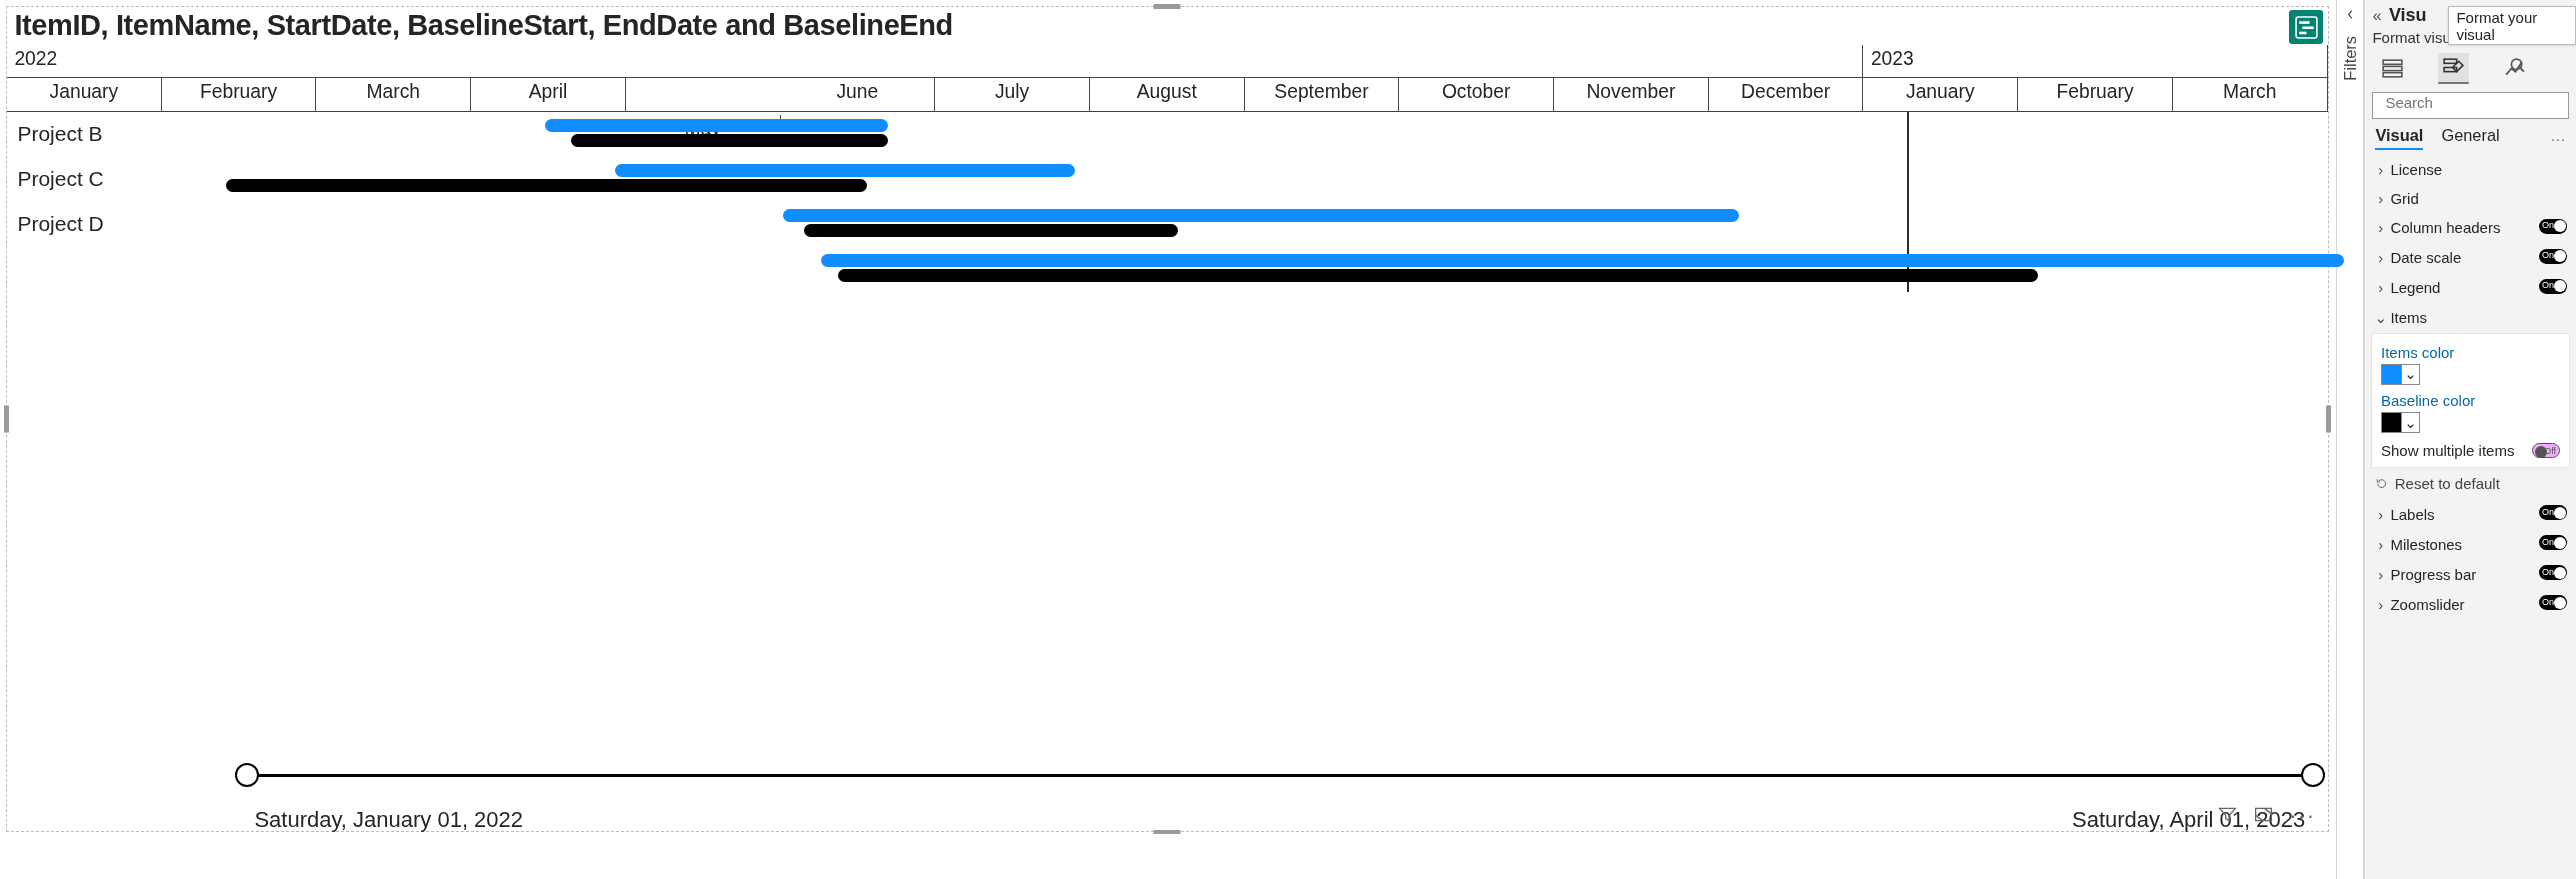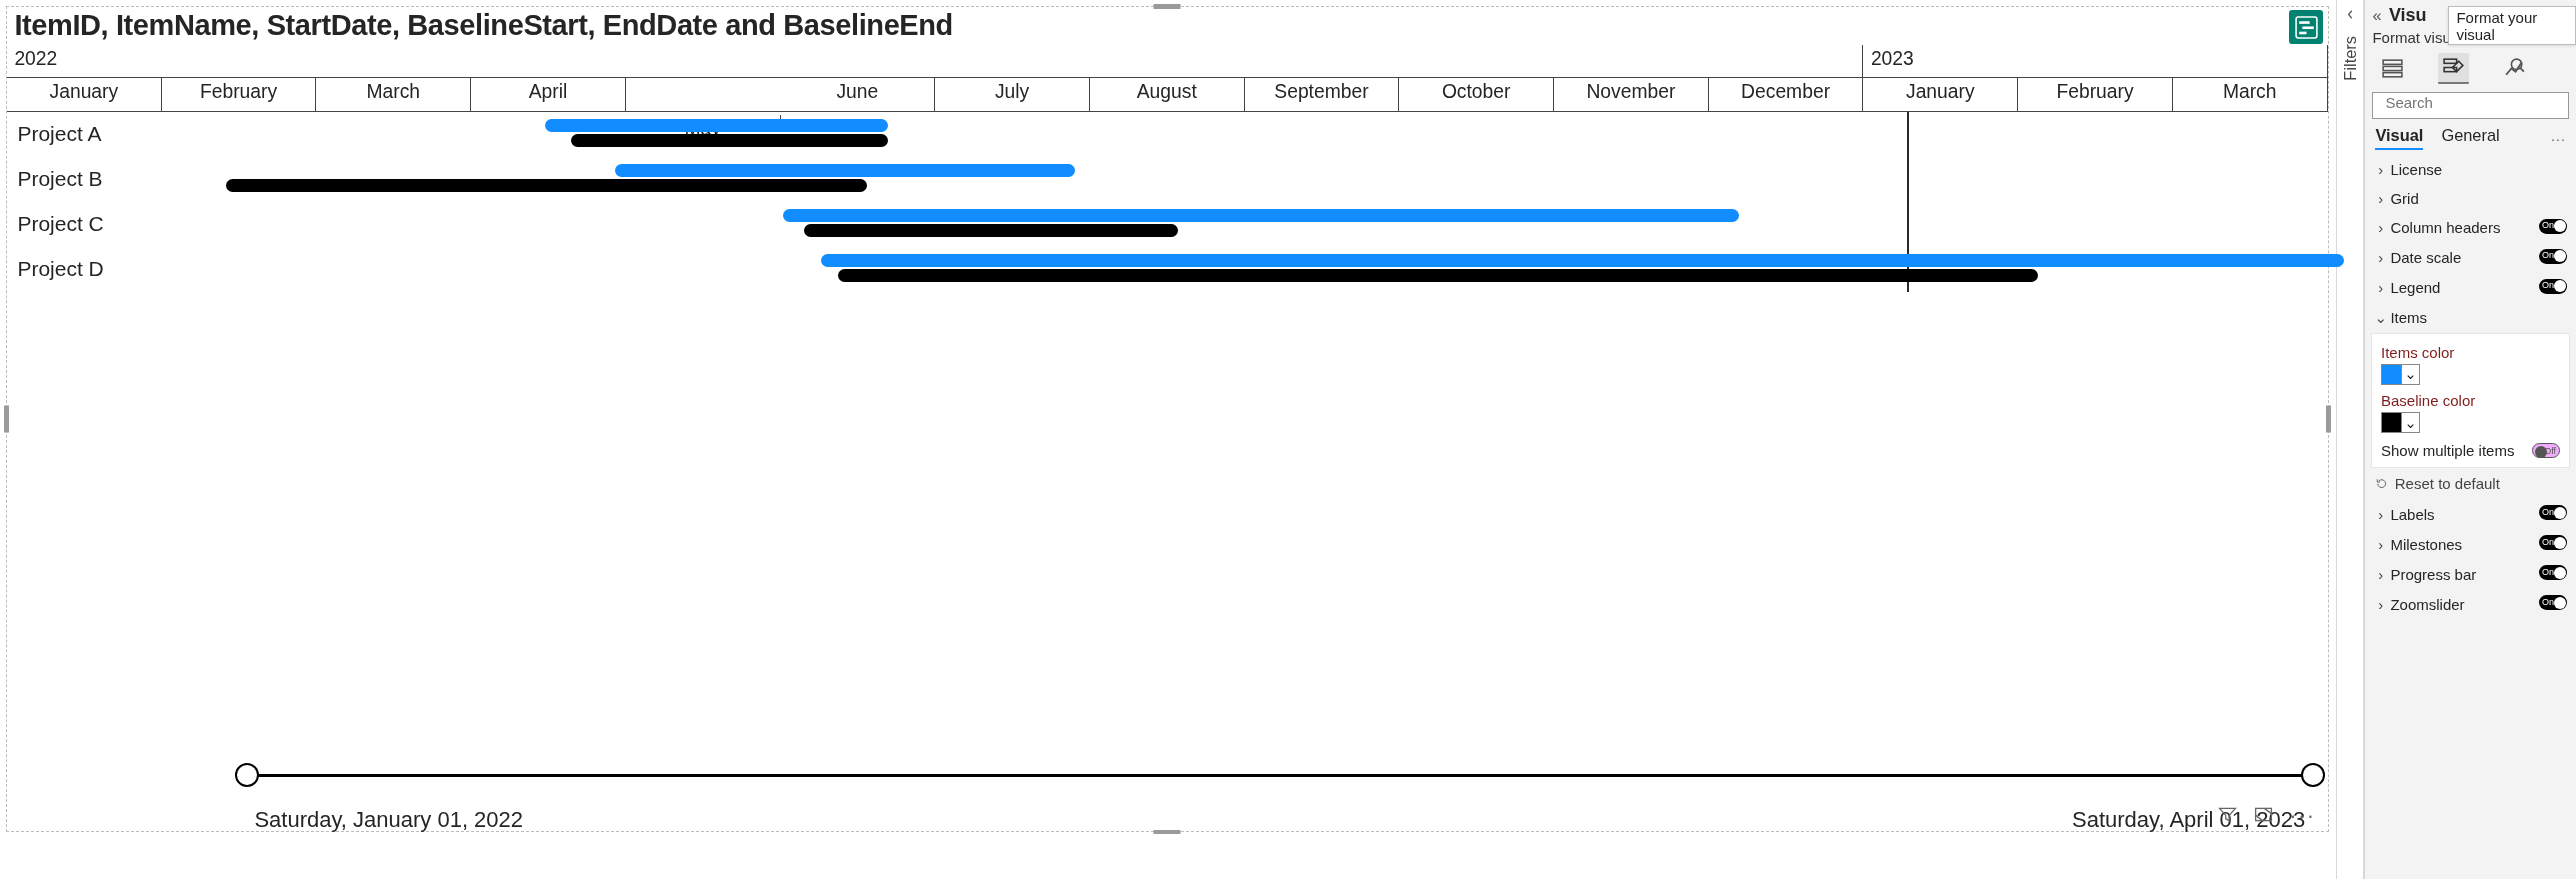--- a/index.html
+++ b/index.html
@@ -90,21 +90,21 @@
   .card .toggle { margin-left: auto; }
   .card.expanded-head { font-weight: 400; }
   .toggle-pill { width: 28px; height: 15px; border-radius: 7.4px; background: #000; position: relative; display: inline-block; }
   .toggle-pill::after { content: ""; position: absolute; right: 1.5px; top: 1.5px; width: 12px; height: 12px; background: #fff; border-radius: 50%; }
   .toggle-pill.off { background: #f0abfc; border: 0.7px solid #555; }
   .toggle-pill.off::after { left: 1.5px; right: auto; background: #555; }
   .toggle-caption { font-size: 9px; color: #fff; position: absolute; left: 3px; top: 1.5px; }
   .toggle-pill.off .toggle-caption { color: #555; left: auto; right: 3px; }
 
   .items-panel { background: #fff; border: 0.7px solid #e5e5e5; margin: 0 6px; padding: 7.4px 9px; }
-  .items-panel .fld-label { font-size: 15px; color: #7f1d1d; margin-top: 3px; }
+  .items-panel .fld-label { font-size: 15px; color: #0369a1; margin-top: 3px; }
   .swatch-row { display: flex; align-items: center; gap: 0; margin-top: 3px; }
   .swatch { width: 21px; height: 21px; border: 0.7px solid #888; }
   .swatch-dd { width: 18px; height: 21px; border: 0.7px solid #888; border-left: none; display: flex; align-items: center; justify-content: center; background: #fff; }
   .inline-row { display: flex; align-items: center; gap: 6px; margin-top: 9px; }
 
   .reset-row { display: flex; align-items: center; gap: 6px; padding: 7.4px 10.4px; color: #444; }
   .reset-row svg { width: 13.4px; height: 13.4px; }
 </style>
 </head>
 <body>
@@ -151,21 +151,20 @@
                 <div class="month-cell" style="width: 6.667%;">December</div>
                 <div class="month-cell" style="width: 6.667%;">January</div>
                 <div class="month-cell" style="width: 6.667%;">February</div>
                 <div class="month-cell" style="width: 6.667%;">March</div>
               </div>
           </div>
         </div>
 
         <div class="gantt-body">
           <div class="labels-col" id="labels-col">
-              <div class="label-row">Project A</div>
               <div class="label-row">Project B</div>
               <div class="label-row">Project C</div>
               <div class="label-row">Project D</div>
             </div>
           <div class="tracks" id="tracks">
             <div class="year-line" id="year-line" style="left: 80%;"></div>
           <div class="track-row">
                 <div class="bar bar-item" style="left: 15.2%; width: 16.3%;"></div>
                 <div class="bar bar-base" style="left: 16.4%; width: 15.1%;"></div>
               </div>

